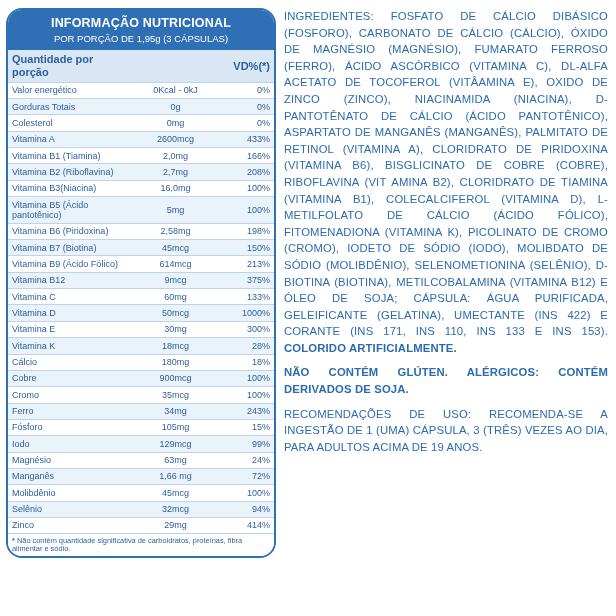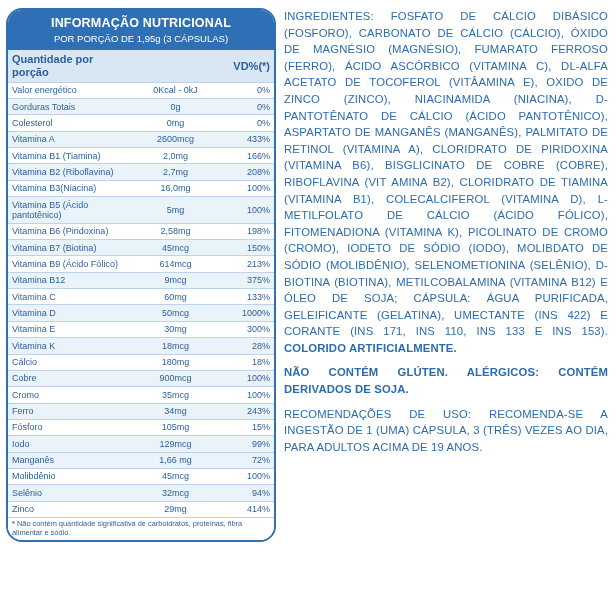--- a/index.html
+++ b/index.html
@@ -216,20 +216,25 @@
           <tr>
             <td class="c1">Fósforo</td>
             <td class="c2">105mg</td>
             <td class="c3">15%</td>
           </tr>
           <tr class="alt">
             <td class="c1">Iodo</td>
             <td class="c2">129mcg</td>
             <td class="c3">99%</td>
           </tr>
+          <tr>
+            <td class="c1">Magnésio</td>
+            <td class="c2">63mg</td>
+            <td class="c3">24%</td>
+          </tr>
           <tr class="alt">
             <td class="c1">Manganês</td>
             <td class="c2">1,66 mg</td>
             <td class="c3">72%</td>
           </tr>
           <tr>
             <td class="c1">Molibdênio</td>
             <td class="c2">45mcg</td>
             <td class="c3">100%</td>
           </tr>

